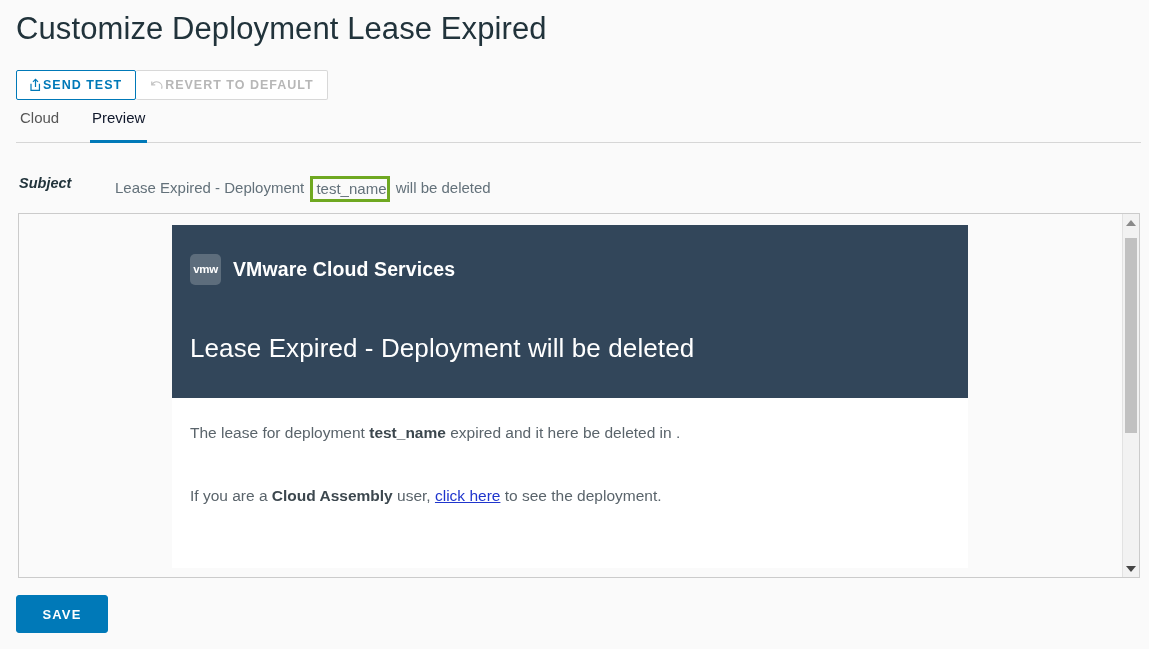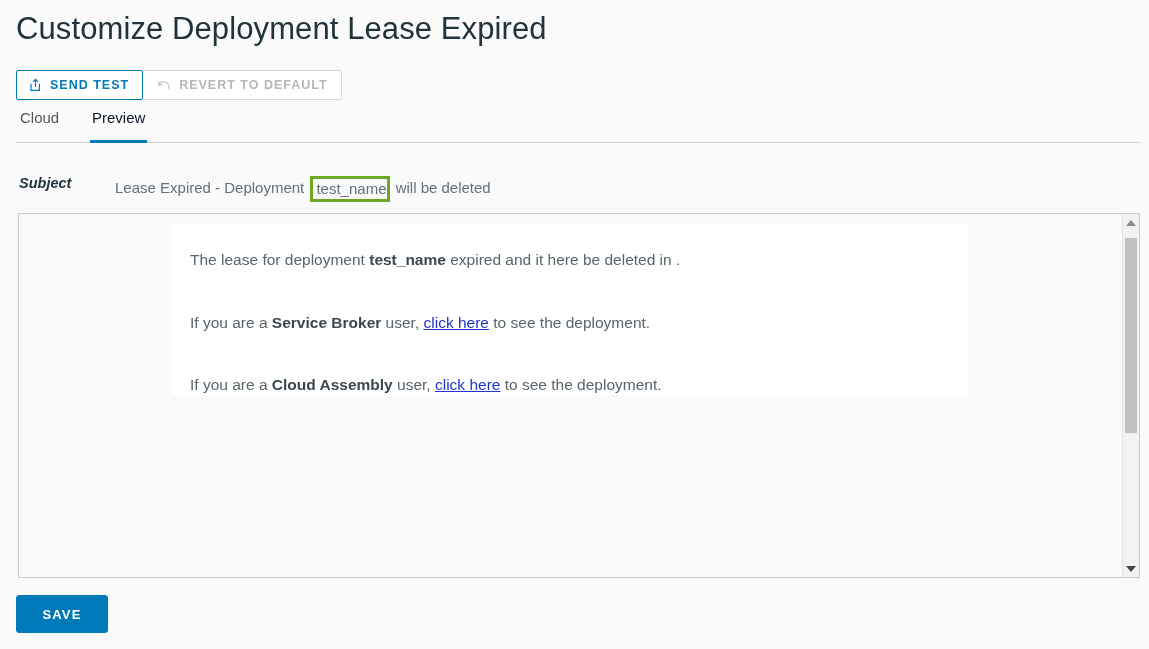--- a/index.html
+++ b/index.html
@@ -33,21 +33,21 @@
     position: absolute;
     left: 16px;
     top: 70px;
     display: flex;
     align-items: stretch;
     height: 30px;
   }
   .btn-action {
     display: flex;
     align-items: center;
-    gap: 7px;
+    gap: 0;
     box-sizing: border-box;
     height: 30px;
     padding: 0 13px 0 11px;
     border: 1px solid #0079b8;
     background: #ffffff;
     color: #0079b8;
     font-size: 12.5px;
     font-weight: 600;
     letter-spacing: 1.0px;
     text-transform: uppercase;
@@ -337,25 +337,31 @@
 
 <div class="subject-row">
   <div class="subject-label">Subject</div>
   <div class="subject-value"><span>Lease Expired - Deployment </span><span class="token">test_name</span><span> will be deleted</span></div>
 </div>
 
 <div class="preview-box">
 
   <div class="email-card">
 
+    <div class="email-header">
+      <div class="brand-row">
+        <div class="brand-logo">vmw</div>
+        <div class="brand-name">VMware Cloud Services</div>
+      </div>
+      <div class="email-heading">Lease Expired - Deployment will be deleted</div>
+    </div>
 
     <div class="email-body">
       <p><span>The lease for deployment </span><b>test_name</b><span> expired and it here be deleted in .</span></p>
 
-      <p><span>If you are a </span><b>Service Broker</b><span> user, </span><a href="#">click here</a><span> to see the deployment.</span></p>
 
       <p><span>If you are a </span><b>Cloud Assembly</b><span> user, </span><a href="#">click here</a><span> to see the deployment.</span></p>
     </div>
   </div>
 
   <div class="scrollbar">
     <div class="sb-arrow up">
         <i></i>
       </div>
     <div class="sb-thumb"></div>

